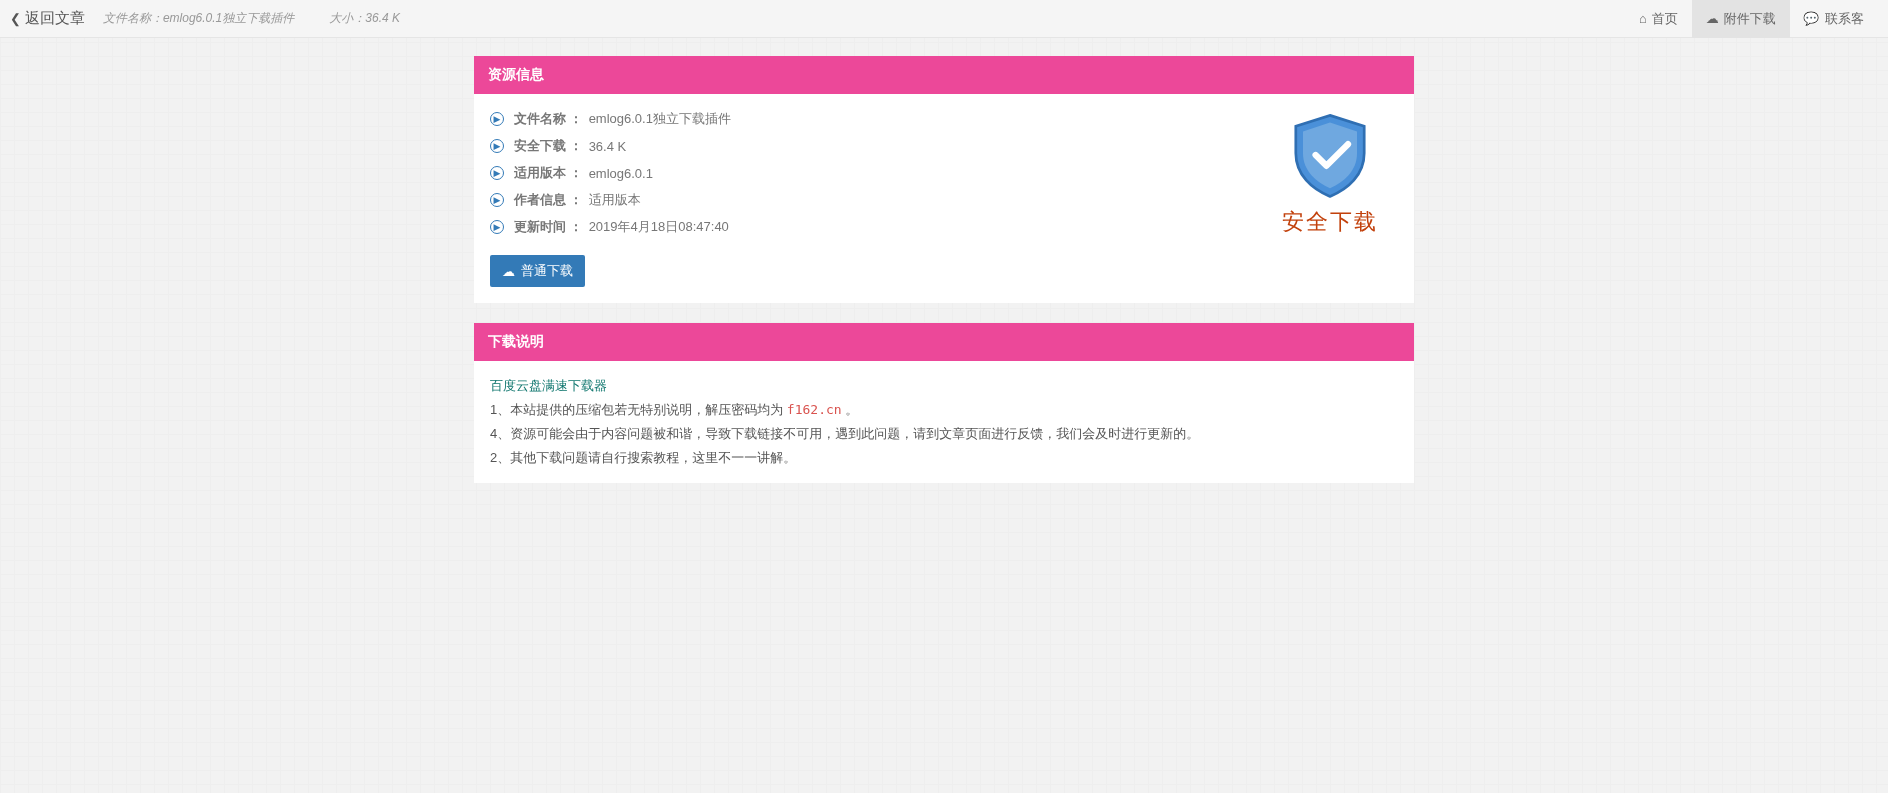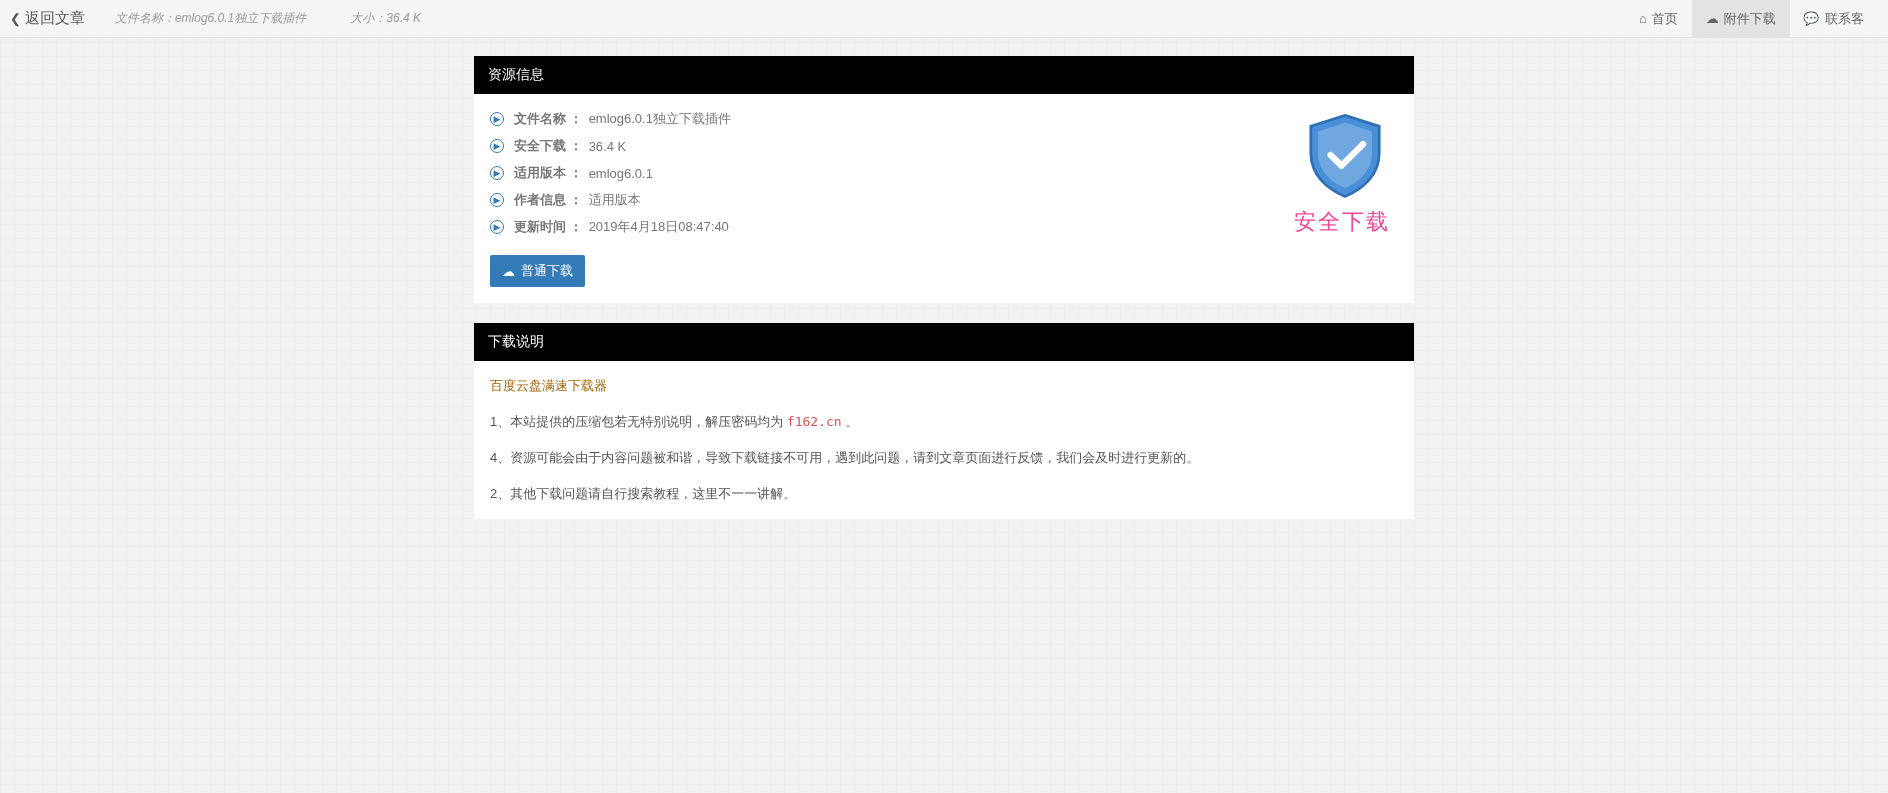--- a/index.html
+++ b/index.html
@@ -26,26 +26,26 @@
 }
 .back-link {
   display: flex;
   align-items: center;
   color: #555;
   font-size: 15px;
   cursor: pointer;
   gap: 4px;
 }
 .file-meta {
-  margin-left: 30px;
+  margin-left: 18px;
   color: #999;
   font-style: italic;
   font-size: 12px;
   display: flex;
-  gap: 44px;
+  gap: 35px;
 }
 .nav-right {
   margin-left: auto;
   display: flex;
   align-items: stretch;
   height: 38px;
 }
 .nav-right .nav-item {
   display: flex;
   align-items: center;
@@ -62,24 +62,25 @@
 
 .container {
   max-width: 940px;
   margin: 18px auto;
 }
 .panel {
   background: #fff;
   margin-bottom: 20px;
 }
 .panel-header {
-  background: #000000;
+  background: #ec4899;
   color: #fff;
   padding: 10px 14px;
   font-size: 14px;
+  font-weight: bold;
 }
 .panel-body {
   padding: 16px;
 }
 
 
 .resource-body {
   display: flex;
   justify-content: space-between;
   align-items: flex-start;
@@ -117,38 +118,38 @@
   padding: 7px 12px;
   font-size: 13px;
   cursor: pointer;
   margin-top: 10px;
   gap: 6px;
   border-radius: 2px;
 }
 
 
 .shield-box {
-  text-align: right;
-  color: #ec4899;
-  margin-right: 8px;
+  text-align: center;
+  color: #c2410c;
+  margin-right: 20px;
 }
 .shield-box .caption {
   font-size: 22px;
   margin-top: 4px;
   letter-spacing: 2px;
 }
 
 
 .instructions a {
-  color: #a16207;
+  color: #0f766e;
   text-decoration: none;
   font-size: 13px;
 }
 .instructions .line {
-  margin-top: 18px;
+  margin-top: 6px;
   font-size: 13px;
   color: #555;
 }
 .pw {
   color: #d9534f;
   font-family: monospace;
 }
 
 
 .ic { font-size: 13px; line-height: 1; }

